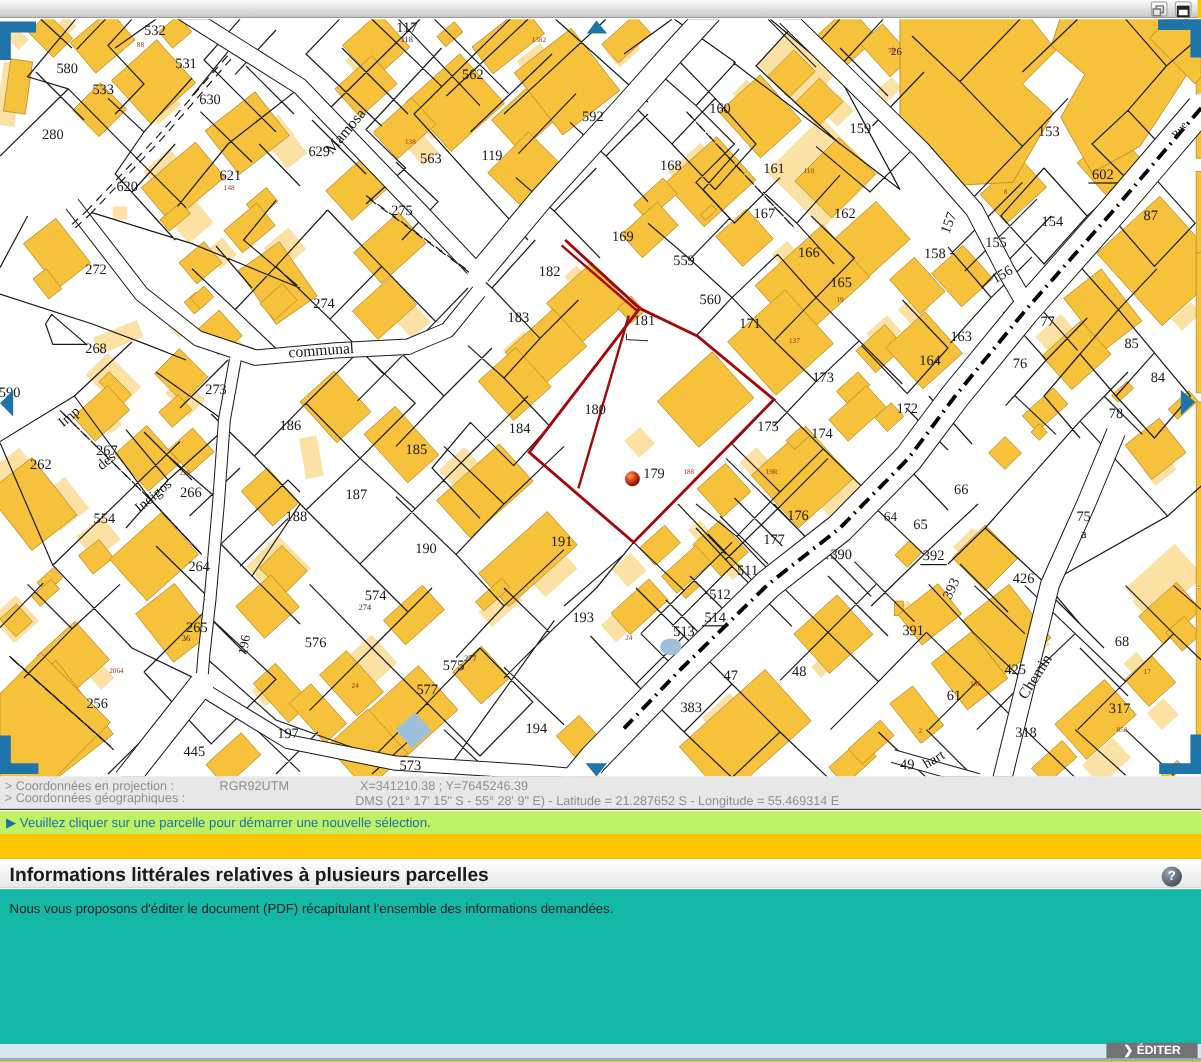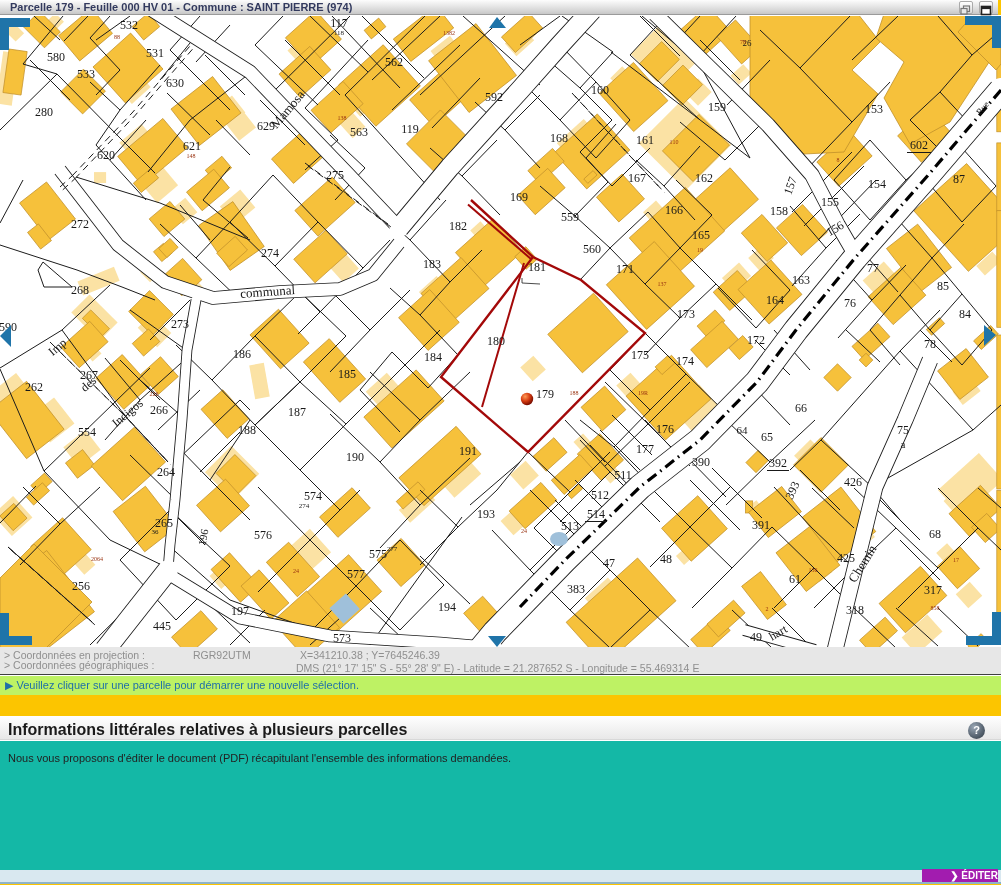--- a/index.html
+++ b/index.html
@@ -9,26 +9,25 @@
 .coords div{position:absolute;white-space:nowrap}
 .msg{position:absolute;left:0;top:676px;width:1001px;height:19px;background:#bef264;font-size:11px;color:#1f6fa8}
 .ybar{position:absolute;left:0;top:695px;width:1001px;height:21px;background:#fcc500}
 .phead{position:absolute;left:0;top:716px;width:1001px;height:24px;background:linear-gradient(#ffffff,#e8e8e8);border-bottom:1px solid #d8d8d8}
 .phead b{position:absolute;left:8px;top:5px;font-size:16px;color:#1a1a1a}
 .pbody{position:absolute;left:0;top:741px;width:1001px;height:161px;background:#14b8a6}
 .pbody div{position:absolute;left:8px;top:11px;font-size:11px;color:#222}
 .footer{position:absolute;left:0;top:870px;width:1001px;height:12px;background:#d9e8f0}
 .fline{position:absolute;left:0;top:882px;width:1001px;height:1.5px;background:#8fb3c8}
 .yline{position:absolute;left:0;top:883.5px;width:1001px;height:1.5px;background:#fcc500}
-.editer{position:absolute;right:3px;top:869px;width:76px;height:13px;background:#a21caf;color:#fff;font-size:10px;font-weight:bold;text-align:right;line-height:13px}
+.editer{position:absolute;right:3px;top:869px;width:76px;height:13px;background:#737373;color:#fff;font-size:10px;font-weight:bold;text-align:center;line-height:13px}
 .qball{position:absolute;right:16px;top:722px;width:17px;height:17px;border-radius:50%;background:radial-gradient(circle at 35% 30%,#9aa7b5,#55616e 60%,#2e3740);color:#fff;font-size:11px;font-weight:bold;text-align:center;line-height:17px}
 </style></head><body>
 <div class="titlebar">
     <div style="position:absolute;right:0;top:0;width:3px;height:15px;background:#fcc500"></div>
-    <span>Parcelle 179 - Feuille 000 HV 01 - Commune : SAINT PIERRE (974)</span>
   </div>
 <div class="wbtn" style="right:28px"><svg width="12" height="11">
       <rect x="3.5" y="1" width="6" height="5.5" fill="none" stroke="#777" stroke-width="1.2"></rect>
       <rect x="1" y="3.5" width="6" height="5.5" fill="#e8e8e8" stroke="#777" stroke-width="1.2"></rect>
     </svg></div>
 <div class="wbtn" style="right:8px"><svg width="12" height="11">
       <rect x="1.5" y="1.5" width="9" height="8" fill="#fff" stroke="#222" stroke-width="1.6"></rect>
       <rect x="1.5" y="1.5" width="9" height="2.6" fill="#222"></rect>
     </svg></div>
 <svg width="1001" height="631" viewBox="0 16 1001 631" style="position:absolute;left:0;top:16px">
@@ -442,21 +441,21 @@
 <path d="M984 325 L996 335 L984 346 Z"></path>
 <path d="M488 636 L506 636 L497 647 Z"></path>
 <path d="M0 18 L30 18 L30 27 L9 27 L9 50 L0 50 Z"></path>
 <path d="M965 16 L1001 16 L1001 48 L992 48 L992 25 L965 25 Z"></path>
 <path d="M0 613 L9 613 L9 636 L32 636 L32 645 L0 645 Z"></path>
 <path d="M1001 612 L1001 645 L966 645 L966 636 L992 636 L992 612 Z"></path>
 </g>
 </svg>
 <div class="coords">
  <div style="left:4px;top:2px">&gt; Coordonnées en projection :</div>
- <div style="left:193px;top:2px">RGR92UTM</div>
+ <div style="left:183px;top:2px">RGR92UTM</div>
  <div style="left:300px;top:2px">X=341210.38 ; Y=7645246.39</div>
  <div style="left:4px;top:12px">&gt; Coordonnées géographiques :</div>
  <div style="left:193px;top:29px">WGS84 (GPS)</div>
  <div style="left:296px;top:15px">DMS (21° 17' 15" S - 55° 28' 9" E) - Latitude = 21.287652 S - Longitude = 55.469314 E</div>
 </div>
 <div class="msg">
     <span style="position:absolute;left:5px;top:3px">▶ <span style="text-decoration:none">Veuillez cliquer sur une parcelle pour démarrer une nouvelle sélection.</span></span>
   </div>
 <div class="ybar"></div>
 <div class="phead">

